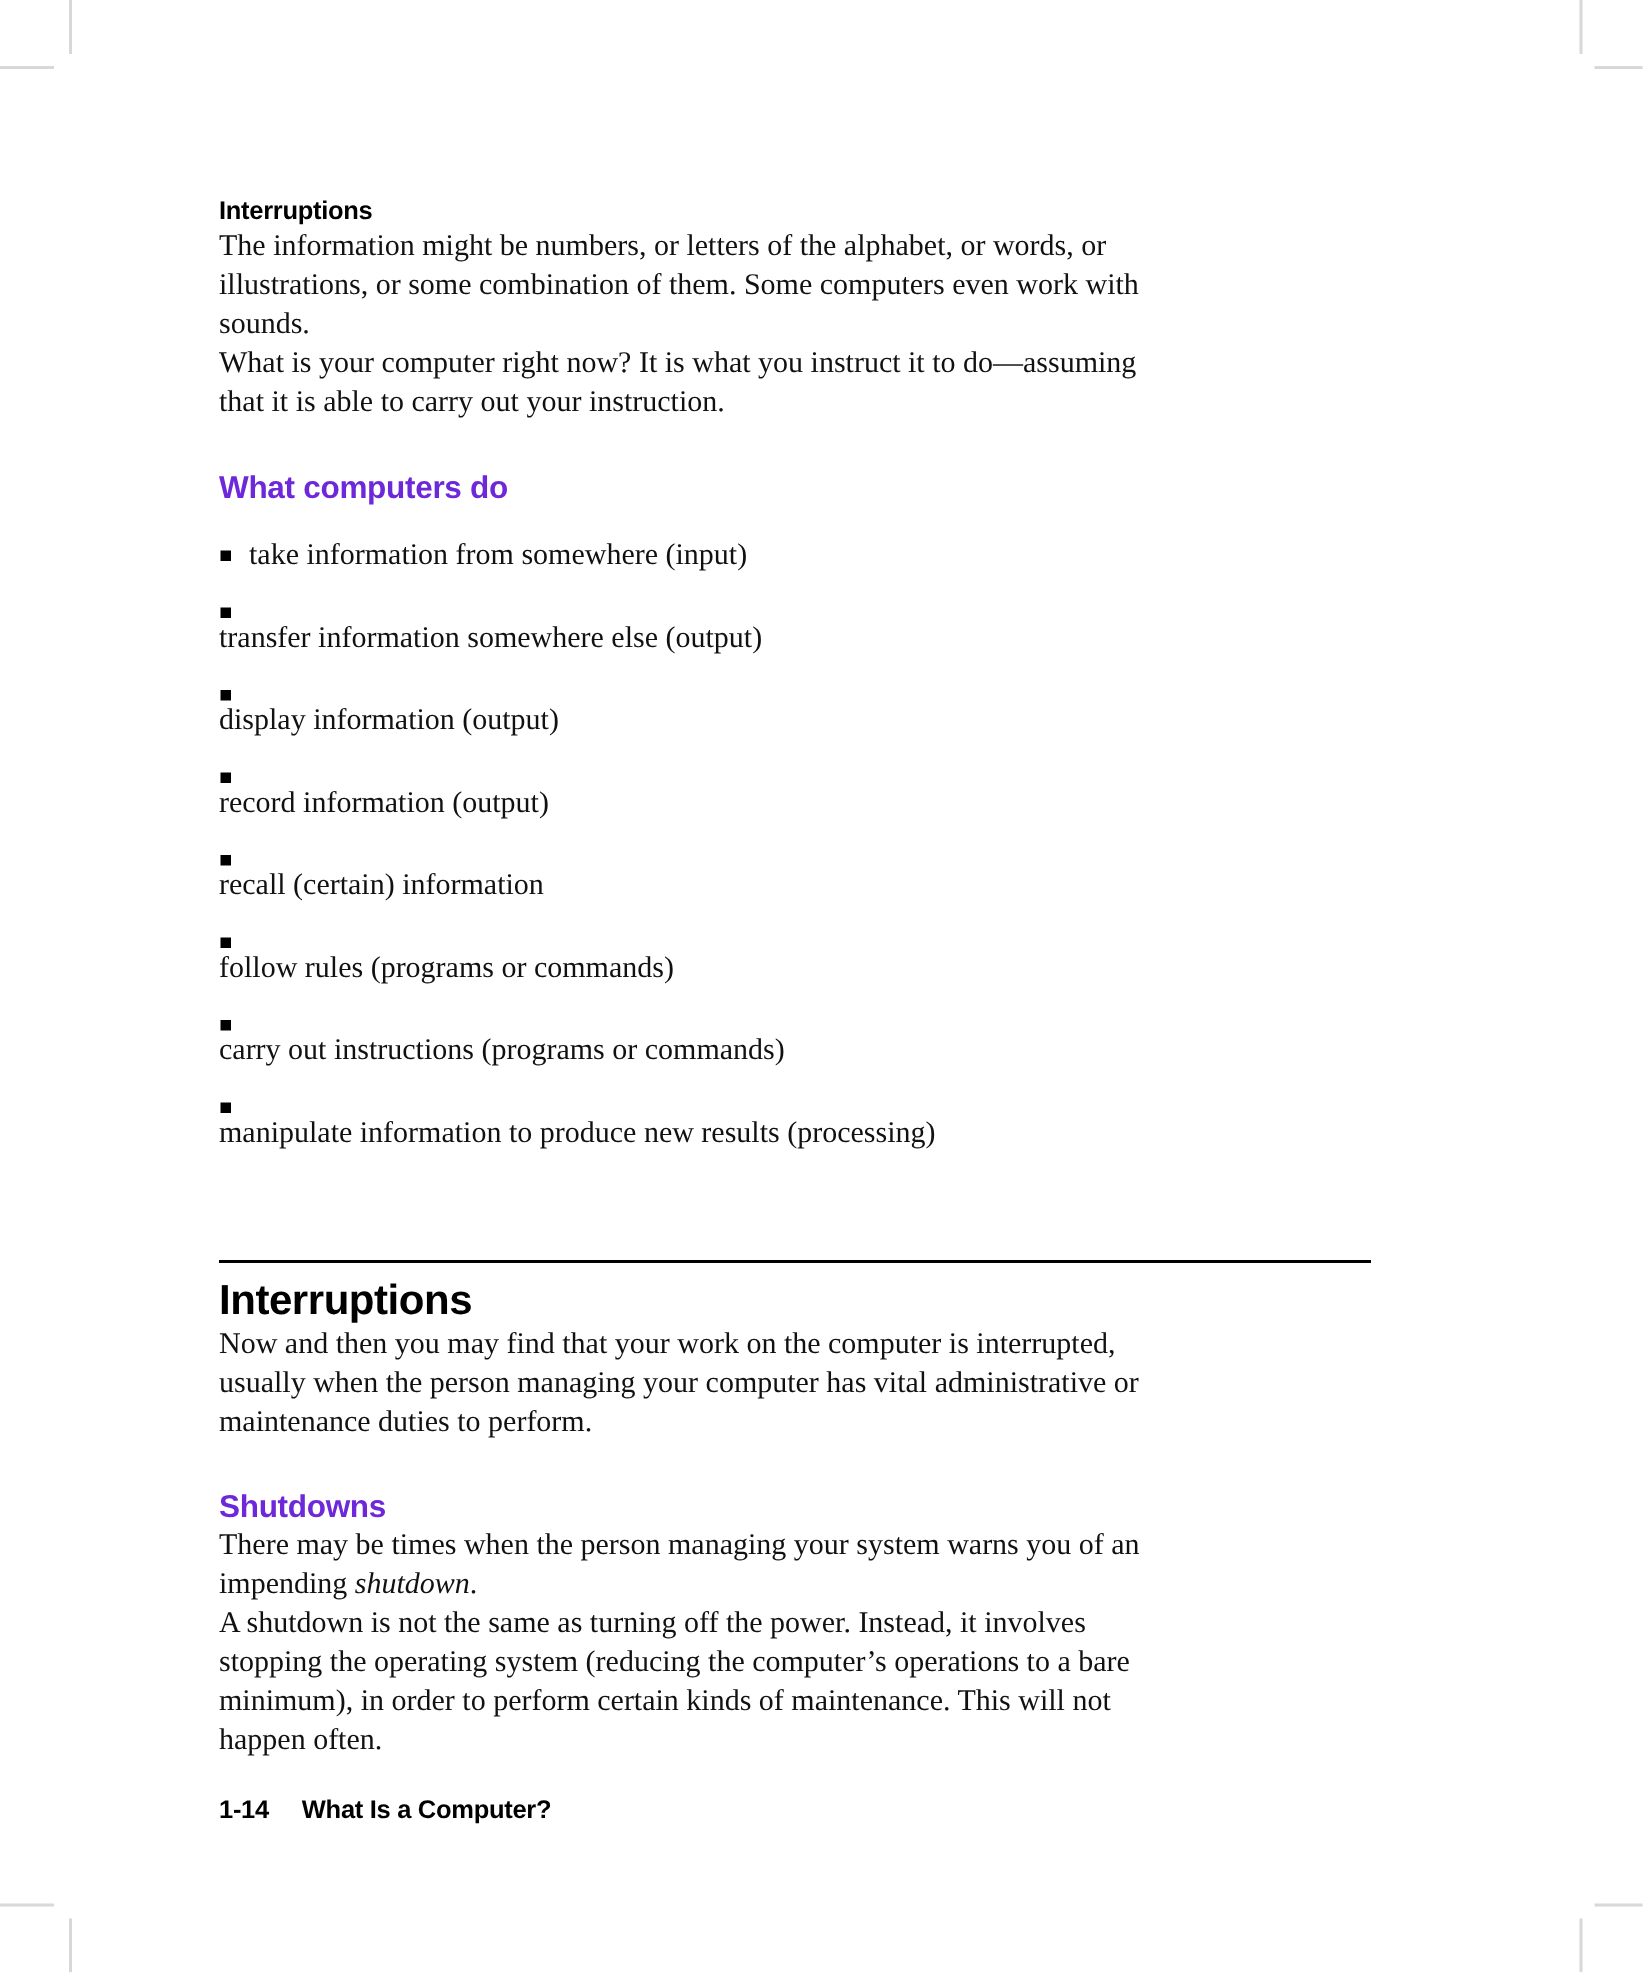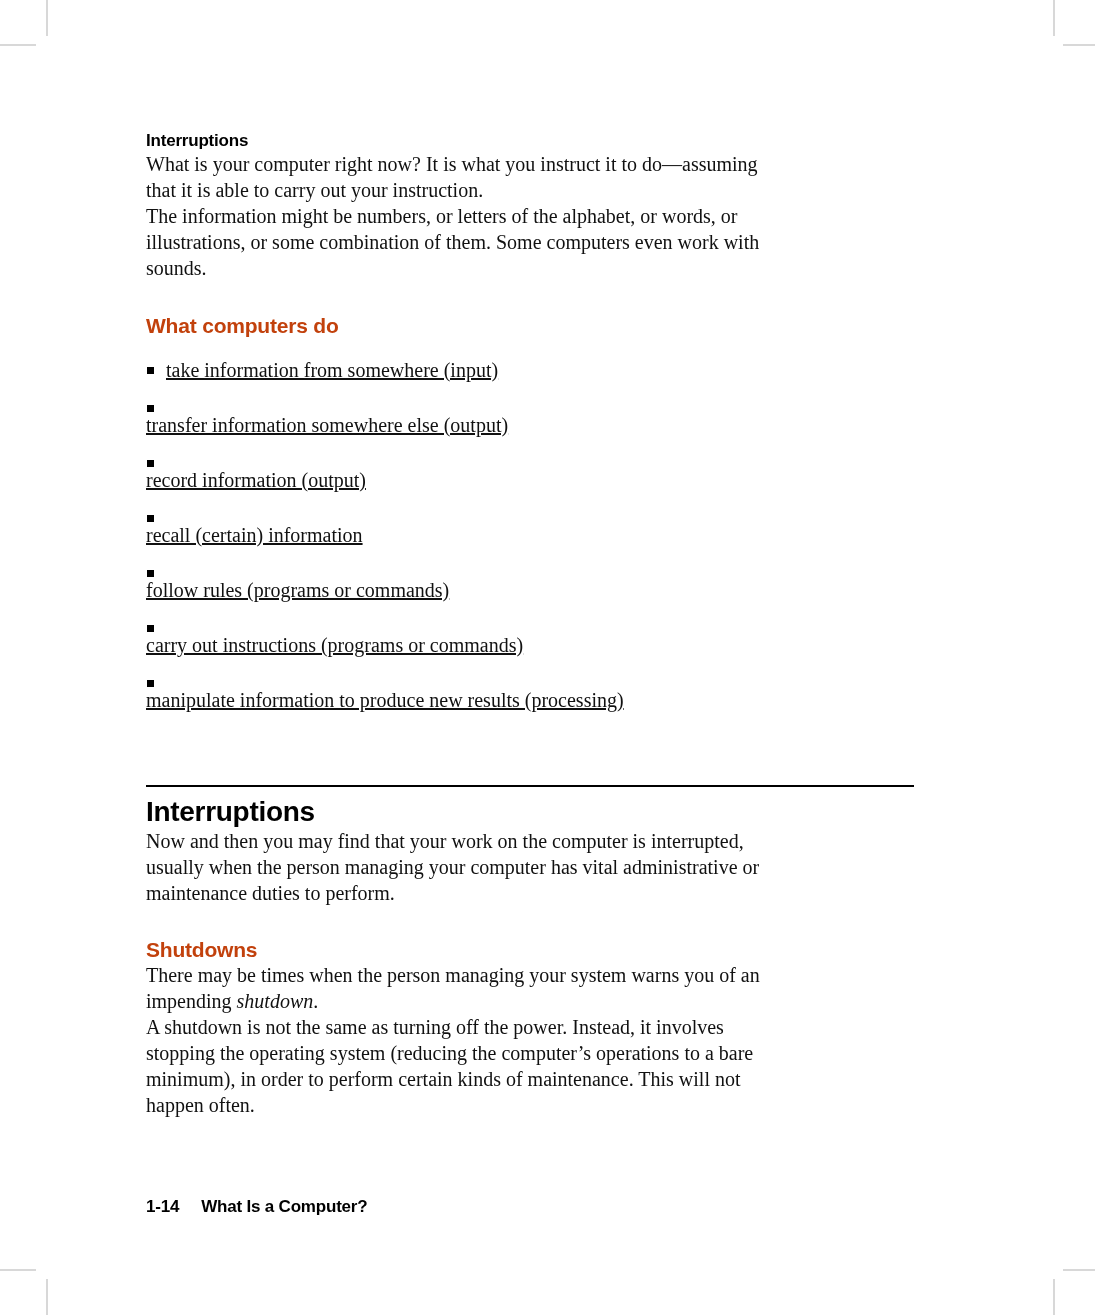--- a/index.html
+++ b/index.html
@@ -54,29 +54,28 @@
   .p-intro-1 { margin-top: 25px; }
   .p-intro-2 { margin-top: 14px; }
 
   h3.subheading {
     margin: 33px 0 0 0;
     font-family: "Liberation Sans", sans-serif;
     font-weight: bold;
     font-size: 21px;
     line-height: 24px;
     letter-spacing: -0.2px;
-    color: #c2410c;
+    color: #6d28d9;
   }
   h3.subheading.shutdowns { margin-top: 32px; }
 
   ul.bullet-list {
     list-style: none;
     margin: 19px 0 0 0;
     padding: 0;
-    text-decoration: underline;
   }
   ul.bullet-list li {
     display: flex;
     align-items: flex-start;
     font-size: 20px;
     line-height: 26px;
     color: #111111;
   }
   ul.bullet-list li + li { margin-top: 12px; flex-direction: column; }
   .bullet-square {
@@ -132,36 +131,40 @@
   <div class="crop tr-h"></div>
   <div class="crop bl-v"></div>
   <div class="crop bl-h"></div>
   <div class="crop br-v"></div>
   <div class="crop br-h"></div>
 
   <div class="content">
 
     <div class="running-header">Interruptions</div>
 
-    <p class="body p-intro-2">What is your computer right now? It is what you instruct it to do—assuming
-that it is able to carry out your instruction.</p>
     <p class="body p-intro-1">The information might be numbers, or letters of the alphabet, or words, or
 illustrations, or some combination of them. Some computers even work with
 sounds.</p>
+    <p class="body p-intro-2">What is your computer right now? It is what you instruct it to do—assuming
+that it is able to carry out your instruction.</p>
 
     <h3 class="subheading">What computers do</h3>
 
     <ul class="bullet-list">
       <li>
           <span class="bullet-square"></span>
           <span>take information from somewhere (input)</span>
         </li>
       <li>
           <span class="bullet-square"></span>
           <span>transfer information somewhere else (output)</span>
+        </li>
+      <li>
+          <span class="bullet-square"></span>
+          <span>display information (output)</span>
         </li>
       <li>
           <span class="bullet-square"></span>
           <span>record information (output)</span>
         </li>
       <li>
           <span class="bullet-square"></span>
           <span>recall (certain) information</span>
         </li>
       <li>

